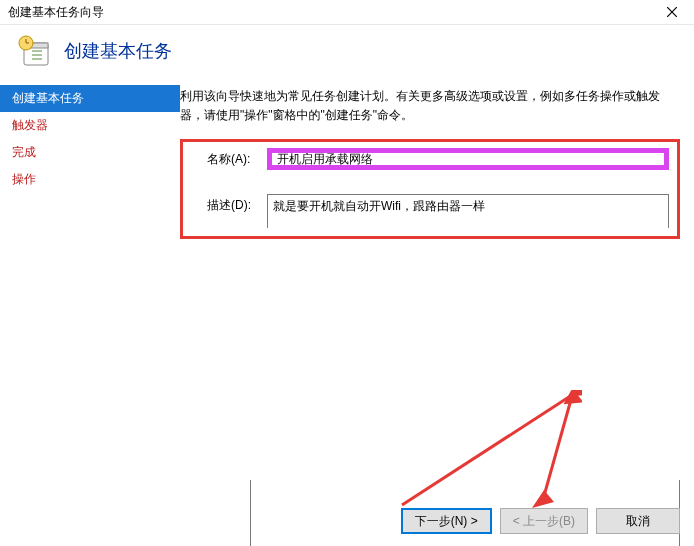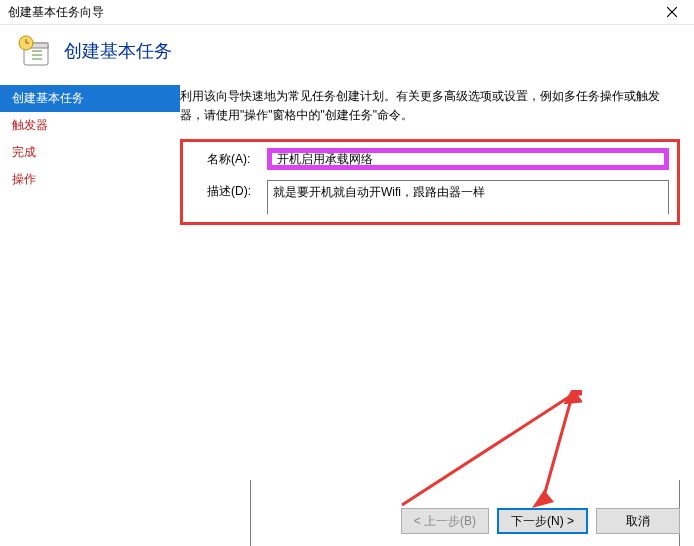--- a/index.html
+++ b/index.html
@@ -80,21 +80,21 @@
     .highlight-box {
       border: 3px solid #e53935;
       padding: 6px 8px 8px 24px;
       margin-top: 2px;
     }
     .form-row {
       display: flex;
       align-items: flex-start;
       gap: 8px;
     }
-    .form-row + .form-row { margin-top: 10px; }
+    .form-row + .form-row { margin-top: 24px; }
     .form-label {
       width: 52px;
       flex-shrink: 0;
       padding-top: 3px;
       font-size: 12px;
     }
     .text-input {
       flex: 1;
       border: 5px solid #d946ef;
       padding: 3px 5px;
@@ -214,16 +214,16 @@
   </defs>
   <line x1="190" y1="5" x2="20" y2="115" stroke="#e53935" stroke-width="3" marker-start="url(#ah)"></line>
   <path d="M182 0 L200 9 L184 18 Z" fill="#e53935" transform="rotate(148 190 9)"></path>
   <line x1="185" y1="8" x2="155" y2="113" stroke="none"></line>
   <path d="M 190 5 L 158 115" stroke="none"></path>
   <path d="M 150 118 L 162 100 L 172 112 Z" fill="#e53935"></path>
   <line x1="190" y1="6" x2="162" y2="106" stroke="#e53935" stroke-width="3"></line>
 </svg>
 
 <div class="button-bar">
+  <button class="btn primary">下一步(N) &gt;</button>
   <button class="btn" disabled="">&lt; 上一步(B)</button>
-  <button class="btn primary">下一步(N) &gt;</button>
   <button class="btn">取消</button>
 </div>
 
 </body></html>

